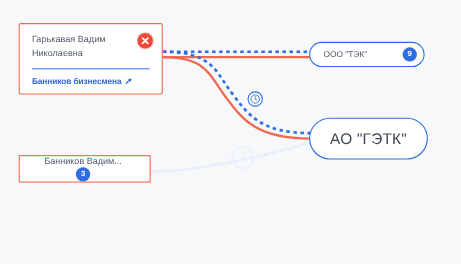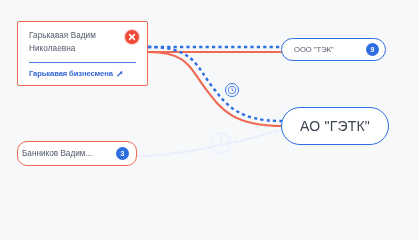--- a/index.html
+++ b/index.html
@@ -95,26 +95,27 @@
   }
   
   .person-card-collapsed {
     position: absolute;
     left: 17px;
     top: 141px;
     width: 120px;
     height: 25px;
     background: #ffffff;
     border: 1.6px solid #ef6a52;
-    border-radius: 10px;
+    border-radius: 0;
     box-sizing: border-box;
     display: flex;
     align-items: center;
     padding: 0 7px 0 4px;
     z-index: 5;
+    flex-direction: column;
   }
   .person-card-collapsed .pc-name {
     font-size: 8.2px;
     color: #515a6b;
     white-space: nowrap;
     flex: 1;
   }
   .count-badge {
     width: 13px;
     height: 13px;
@@ -230,21 +231,21 @@
 
     <div class="close-badge">
       <svg viewBox="0 0 14 14">
         <path d="M4.6 4.6 L9.4 9.4 M9.4 4.6 L4.6 9.4" stroke="#ffffff" stroke-width="1.6" stroke-linecap="round"></path>
       </svg>
     </div>
 
     <div class="card-divider"></div>
 
     <div class="card-link">
-      <span>Гарькавая бизнесмена</span>
+      <span>Банников бизнесмена</span>
       <span class="arrow-ne">
         <svg viewBox="0 0 10 10" width="8" height="8">
           <path d="M2.2 7.2 L7.4 2.4" stroke="#3566d6" stroke-width="1.5" stroke-linecap="round"></path>
           <path d="M4.2 2.2 L7.7 2.1 L7.6 5.6 Z" fill="#3566d6"></path>
         </svg>
       </span>
     </div>
   </div>
 
   <div class="person-card-collapsed">

